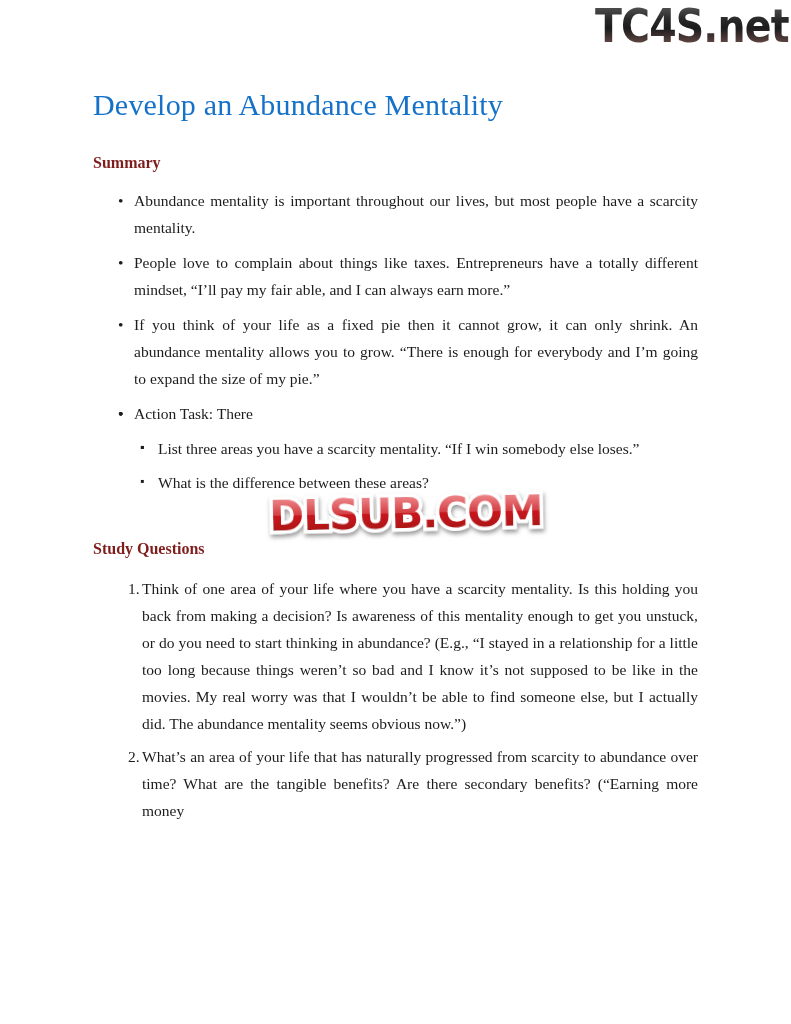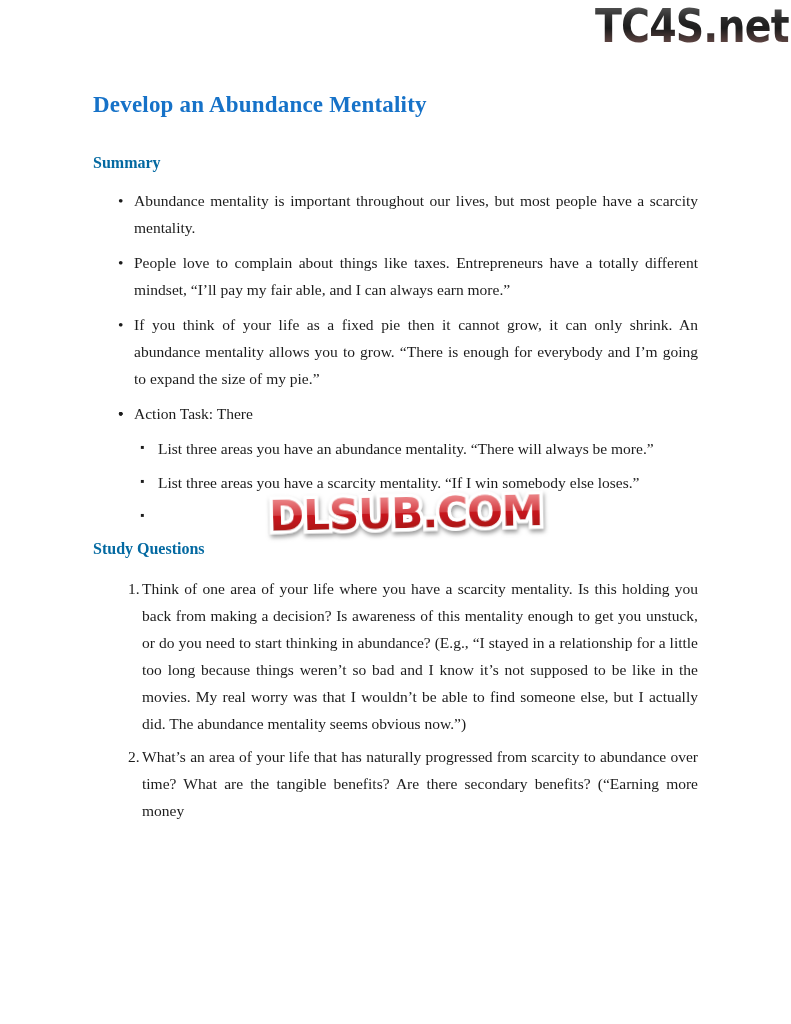--- a/index.html
+++ b/index.html
@@ -18,25 +18,25 @@
     background:linear-gradient(180deg,#6d6d6d 0%,#2a2a2a 38%,#1c1c1c 55%,#8d625e 100%);
     -webkit-background-clip:text; background-clip:text; color:transparent;
     text-shadow:none; white-space:nowrap;
   }
 
   
   .content { position:absolute; left:93px; top:0; width:605px; color:#1c1c1c; }
 
   .doc-title {
     margin:90px 0 0 0;
-    font-size:23px; line-height:30px; font-weight:bold;
+    font-size:30px; line-height:30px; font-weight:normal;
     color:#1672c8; letter-spacing:0.2px;
   }
   .h2 {
-    font-size:16px; line-height:20px; font-weight:bold; color:#0369a1;
+    font-size:16px; line-height:20px; font-weight:bold; color:#7f1d1d;
   }
   .h2.summary { margin:33px 0 0 0; }
   .h2.studyq  { margin:43px 0 8px 0; }
 
   .bullets { margin-top:14px; }
   .questions { margin-top:16px; }
 
   .b-item, .sub-item, .q-item {
     position:relative;
     font-size:15.5px; line-height:27px;
@@ -95,28 +95,28 @@
       <div class="b-item">
         <span class="marker">•</span>
       </div>
       <div class="b-item">
         <span class="marker">•</span>
         <span>Action Task: There</span>
       </div>
 
       <div class="sub-item">
         <span class="sub-marker">▪</span>
-        <span>List three areas you have an abundance mentality. “There will always be more.”</span>
       </div>
       <div class="sub-item">
         <span class="sub-marker">▪</span>
         <span>List three areas you have a scarcity mentality. “If I win somebody else loses.”</span>
       </div>
       <div class="sub-item">
         <span class="sub-marker">▪</span>
+        <span>What is the difference between these areas?</span>
       </div>
     </div>
 
     <h2 class="h2 studyq">Study Questions</h2>
 
     <div class="questions">
       <div class="q-item">
         <span class="q-num">1.</span>
         <span>Think of one area of your life where you have a scarcity mentality. Is this holding you back from making a decision? Is awareness of this mentality enough to get you unstuck, or do you need to start thinking in abundance? (E.g., “I stayed in a relationship for a little too long because things weren’t so bad and I know it’s not supposed to be like in the movies. My real worry was that I wouldn’t be able to find someone else, but I actually did. The abundance mentality seems obvious now.”)</span>
       </div>

